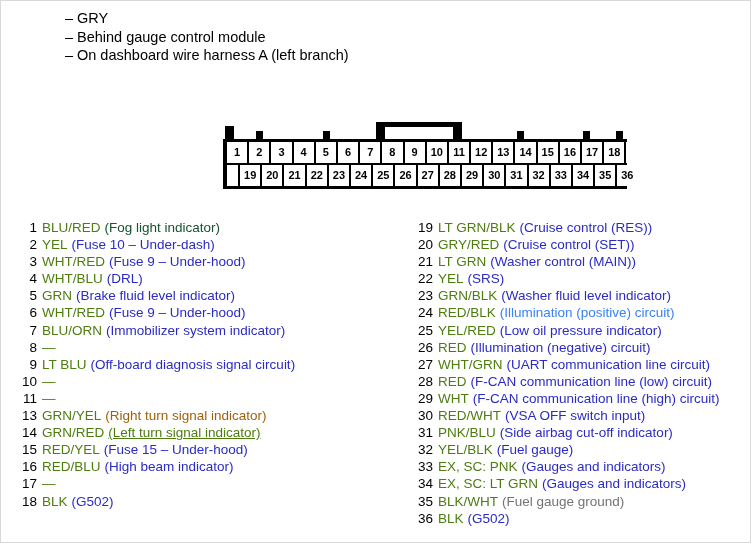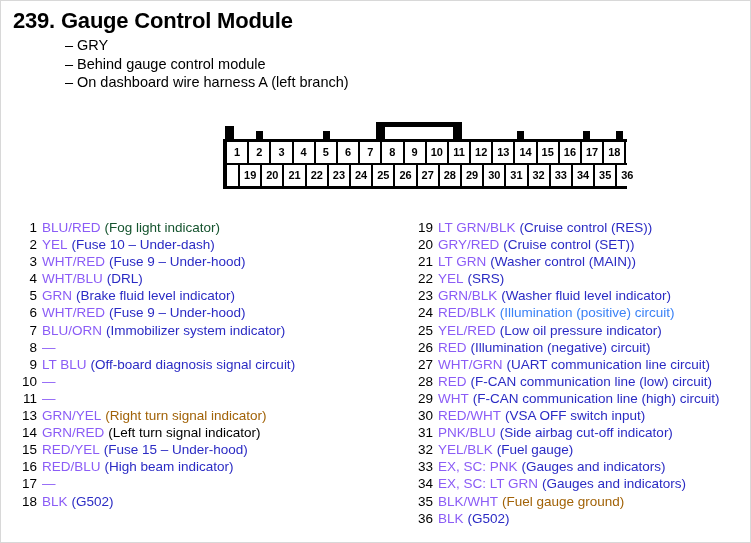--- a/index.html
+++ b/index.html
@@ -130,34 +130,33 @@
     white-space: nowrap;
     display: block;
   }
   .pin-num {
     display: inline-block;
     width: 20px;
     text-align: right;
     color: #000000;
   }
   .pin-code {
-    color: #8b5cf6;
+    color: #4d7c0f;
     padding-left: 5px;
   }
   .pin-desc {
     color: #2b2bc4;
     padding-left: 4px;
   }
   .pin-desc.empty { padding-left: 0; }
 </style>
 </head>
 <body>
 
 <div class="header">
-  <h1 class="title">239. Gauge Control Module</h1>
   <ul class="bullet-list">
     <li class="bullet-item">
       <span class="bullet-dash">–</span>
       <span class="bullet-text">GRY</span>
     </li>
     <li class="bullet-item">
       <span class="bullet-dash">–</span>
       <span class="bullet-text">Behind gauge control module</span>
     </li>
     <li class="bullet-item">
@@ -233,21 +232,21 @@
       <div class="pin-line"><span class="pin-num">3</span><span class="pin-code">WHT/RED</span><span class="pin-desc" style="color: rgb(43, 43, 196);">(Fuse 9 – Under-hood)</span></div>
       <div class="pin-line"><span class="pin-num">4</span><span class="pin-code">WHT/BLU</span><span class="pin-desc" style="color: rgb(43, 43, 196);">(DRL)</span></div>
       <div class="pin-line"><span class="pin-num">5</span><span class="pin-code">GRN</span><span class="pin-desc" style="color: rgb(43, 43, 196);">(Brake fluid level indicator)</span></div>
       <div class="pin-line"><span class="pin-num">6</span><span class="pin-code">WHT/RED</span><span class="pin-desc" style="color: rgb(43, 43, 196);">(Fuse 9 – Under-hood)</span></div>
       <div class="pin-line"><span class="pin-num">7</span><span class="pin-code">BLU/ORN</span><span class="pin-desc" style="color: rgb(43, 43, 196);">(Immobilizer system indicator)</span></div>
       <div class="pin-line"><span class="pin-num">8</span><span class="pin-code">—</span><span class="pin-desc empty" style="color: rgb(43, 43, 196);"></span></div>
       <div class="pin-line"><span class="pin-num">9</span><span class="pin-code">LT BLU</span><span class="pin-desc" style="color: rgb(43, 43, 196);">(Off-board diagnosis signal circuit)</span></div>
       <div class="pin-line"><span class="pin-num">10</span><span class="pin-code">—</span><span class="pin-desc empty" style="color: rgb(43, 43, 196);"></span></div>
       <div class="pin-line"><span class="pin-num">11</span><span class="pin-code">—</span><span class="pin-desc empty" style="color: rgb(43, 43, 196);"></span></div>
       <div class="pin-line"><span class="pin-num">13</span><span class="pin-code">GRN/YEL</span><span class="pin-desc" style="color: #a16207;">(Right turn signal indicator)</span></div>
-      <div class="pin-line"><span class="pin-num">14</span><span class="pin-code">GRN/RED</span><span class="pin-desc" style="color: #000000;">(Left turn signal indicator)</span></div>
+      <div class="pin-line"><span class="pin-num">14</span><span class="pin-code">GRN/RED</span><span class="pin-desc" style="color: #4d7c0f; text-decoration: underline;">(Left turn signal indicator)</span></div>
       <div class="pin-line"><span class="pin-num">15</span><span class="pin-code">RED/YEL</span><span class="pin-desc" style="color: rgb(43, 43, 196);">(Fuse 15 – Under-hood)</span></div>
       <div class="pin-line"><span class="pin-num">16</span><span class="pin-code">RED/BLU</span><span class="pin-desc" style="color: rgb(43, 43, 196);">(High beam indicator)</span></div>
       <div class="pin-line"><span class="pin-num">17</span><span class="pin-code">—</span><span class="pin-desc empty" style="color: rgb(43, 43, 196);"></span></div>
       <div class="pin-line"><span class="pin-num">18</span><span class="pin-code">BLK</span><span class="pin-desc" style="color: rgb(43, 43, 196);">(G502)</span></div>
     </div>
   <div class="col col-right" id="list-right">
       <div class="pin-line"><span class="pin-num">19</span><span class="pin-code">LT GRN/BLK</span><span class="pin-desc" style="color: rgb(43, 43, 196);">(Cruise control (RES))</span></div>
       <div class="pin-line"><span class="pin-num">20</span><span class="pin-code">GRY/RED</span><span class="pin-desc" style="color: rgb(43, 43, 196);">(Cruise control (SET))</span></div>
       <div class="pin-line"><span class="pin-num">21</span><span class="pin-code">LT GRN</span><span class="pin-desc" style="color: rgb(43, 43, 196);">(Washer control (MAIN))</span></div>
       <div class="pin-line"><span class="pin-num">22</span><span class="pin-code">YEL</span><span class="pin-desc" style="color: rgb(43, 43, 196);">(SRS)</span></div>
@@ -256,16 +255,16 @@
       <div class="pin-line"><span class="pin-num">25</span><span class="pin-code">YEL/RED</span><span class="pin-desc" style="color: rgb(43, 43, 196);">(Low oil pressure indicator)</span></div>
       <div class="pin-line"><span class="pin-num">26</span><span class="pin-code">RED</span><span class="pin-desc" style="color: rgb(43, 43, 196);">(Illumination (negative) circuit)</span></div>
       <div class="pin-line"><span class="pin-num">27</span><span class="pin-code">WHT/GRN</span><span class="pin-desc" style="color: rgb(43, 43, 196);">(UART communication line circuit)</span></div>
       <div class="pin-line"><span class="pin-num">28</span><span class="pin-code">RED</span><span class="pin-desc" style="color: rgb(43, 43, 196);">(F-CAN communication line (low) circuit)</span></div>
       <div class="pin-line"><span class="pin-num">29</span><span class="pin-code">WHT</span><span class="pin-desc" style="color: rgb(43, 43, 196);">(F-CAN communication line (high) circuit)</span></div>
       <div class="pin-line"><span class="pin-num">30</span><span class="pin-code">RED/WHT</span><span class="pin-desc" style="color: rgb(43, 43, 196);">(VSA OFF switch input)</span></div>
       <div class="pin-line"><span class="pin-num">31</span><span class="pin-code">PNK/BLU</span><span class="pin-desc" style="color: rgb(43, 43, 196);">(Side airbag cut-off indicator)</span></div>
       <div class="pin-line"><span class="pin-num">32</span><span class="pin-code">YEL/BLK</span><span class="pin-desc" style="color: rgb(43, 43, 196);">(Fuel gauge)</span></div>
       <div class="pin-line"><span class="pin-num">33</span><span class="pin-code">EX, SC: PNK</span><span class="pin-desc" style="color: rgb(43, 43, 196);">(Gauges and indicators)</span></div>
       <div class="pin-line"><span class="pin-num">34</span><span class="pin-code">EX, SC: LT GRN</span><span class="pin-desc" style="color: rgb(43, 43, 196);">(Gauges and indicators)</span></div>
-      <div class="pin-line"><span class="pin-num">35</span><span class="pin-code">BLK/WHT</span><span class="pin-desc" style="color: #a16207;">(Fuel gauge ground)</span></div>
+      <div class="pin-line"><span class="pin-num">35</span><span class="pin-code">BLK/WHT</span><span class="pin-desc" style="color: #737373;">(Fuel gauge ground)</span></div>
       <div class="pin-line"><span class="pin-num">36</span><span class="pin-code">BLK</span><span class="pin-desc" style="color: rgb(43, 43, 196);">(G502)</span></div>
     </div>
 </div>
 
 </body></html>

